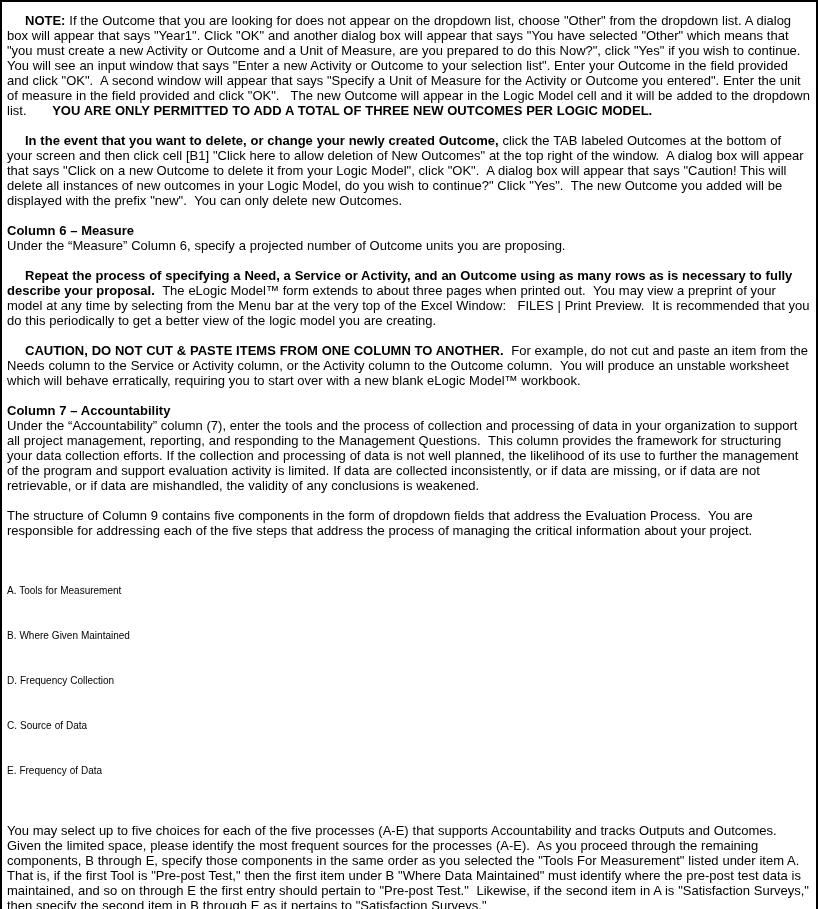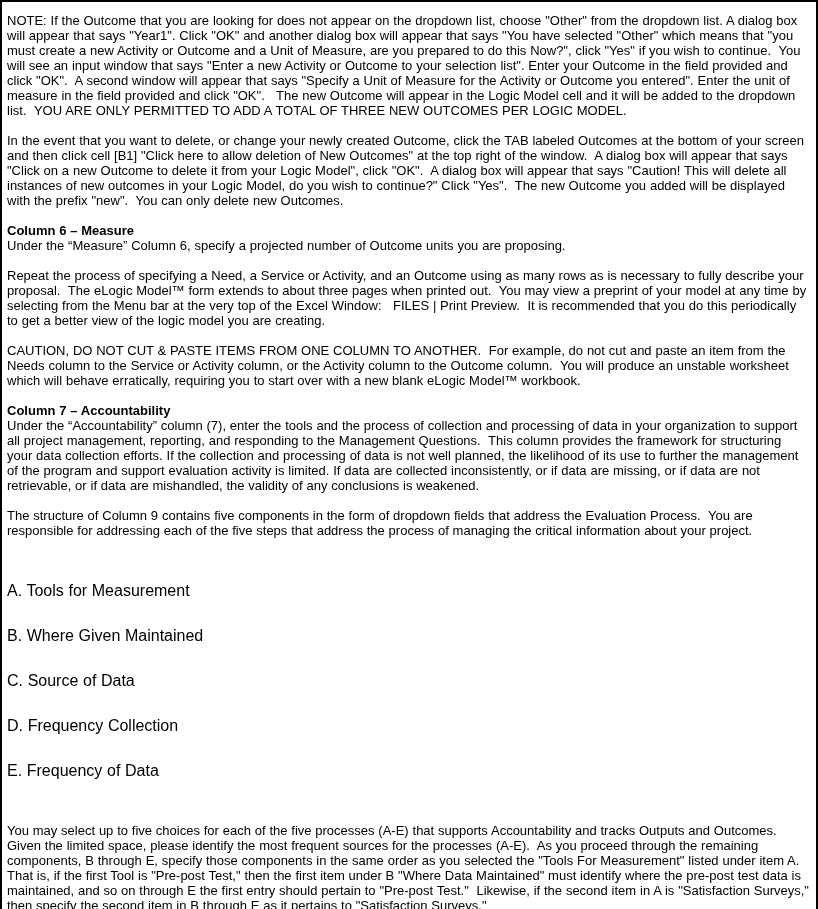--- a/index.html
+++ b/index.html
@@ -21,23 +21,23 @@
   }
   .para {
     font-size: 13px;
     line-height: 15px;
     color: #000000;
     white-space: pre-wrap;
     margin-top: 15px;
     word-spacing: 0.2px;
   }
   .para:first-child { margin-top: 0; }
-  .b { font-weight: normal; }
+  .b { font-weight: bold; margin-left: 18px; }
   .heading { font-weight: bold; display: block; }
-  .list-line { font-size: 16px; line-height: 15px; white-space: pre-wrap; }
+  .list-line { font-size: 10px; line-height: 15px; white-space: pre-wrap; }
 </style>
 </head>
 <body>
 
 <div class="page">
 
   <p class="para"><span class="b">NOTE:</span><span> If the Outcome that you are looking for does not appear on the dropdown list, choose "Other" from the dropdown list. A dialog box will appear that says "Year1". Click "OK" and another dialog box will appear that says "You have selected "Other" which means that "you must create a new Activity or Outcome and a Unit of Measure, are you prepared to do this Now?", click "Yes" if you wish to continue.  You will see an input window that says "Enter a new Activity or Outcome to your selection list". Enter your Outcome in the field provided and click "OK".  A second window will appear that says "Specify a Unit of Measure for the Activity or Outcome you entered". Enter the unit of measure in the field provided and click "OK".   The new Outcome will appear in the Logic Model cell and it will be added to the dropdown list.  </span><span class="b">YOU ARE ONLY PERMITTED TO ADD A TOTAL OF THREE NEW OUTCOMES PER LOGIC MODEL.</span></p>
 
   <p class="para"><span class="b">In the event that you want to delete, or change your newly created Outcome,</span><span> click the TAB labeled Outcomes at the bottom of your screen and then click cell [B1] "Click here to allow deletion of New Outcomes" at the top right of the window.  A dialog box will appear that says "Click on a new Outcome to delete it from your Logic Model", click "OK".  A dialog box will appear that says "Caution! This will delete all instances of new outcomes in your Logic Model, do you wish to continue?" Click "Yes".  The new Outcome you added will be displayed with the prefix "new".  You can only delete new Outcomes.</span></p>
 
@@ -48,20 +48,20 @@
 
   <p class="para"><span class="b">CAUTION, DO NOT CUT &amp; PASTE ITEMS FROM ONE COLUMN TO ANOTHER.</span><span>  For example, do not cut and paste an item from the Needs column to the Service or Activity column, or the Activity column to the Outcome column.  You will produce an unstable worksheet which will behave erratically, requiring you to start over with a new blank eLogic Model™ workbook.</span></p>
 
   <p class="para"><span class="heading">Column 7 – Accountability</span><span>Under the “Accountability” column (7), enter the tools and the process of collection and processing of data in your organization to support all project management, reporting, and responding to the Management Questions.  This column provides the framework for structuring your data collection efforts. If the collection and processing of data is not well planned, the likelihood of its use to further the management of the program and support evaluation activity is limited. If data are collected inconsistently, or if data are missing, or if data are not retrievable, or if data are mishandled, the validity of any conclusions is weakened.</span></p>
 
   <p class="para"><span>The structure of Column 9 contains five components in the form of dropdown fields that address the Evaluation Process.  You are responsible for addressing each of the five steps that address the process of managing the critical information about your project.</span></p>
 
   <div class="para">
     <div class="list-line">A. Tools for Measurement</div>
     <div class="list-line">B. Where Given Maintained</div>
+    <div class="list-line">D. Frequency Collection</div>
     <div class="list-line">C. Source of Data</div>
-    <div class="list-line">D. Frequency Collection</div>
     <div class="list-line">E. Frequency of Data</div>
   </div>
 
   <p class="para"><span>You may select up to five choices for each of the five processes (A-E) that supports Accountability and tracks Outputs and Outcomes.  Given the limited space, please identify the most frequent sources for the processes (A-E).  As you proceed through the remaining components, B through E, specify those components in the same order as you selected the "Tools For Measurement" listed under item A.  That is, if the first Tool is "Pre-post Test," then the first item under B "Where Data Maintained" must identify where the pre-post test data is maintained, and so on through E the first entry should pertain to "Pre-post Test."  Likewise, if the second item in A is "Satisfaction Surveys," then specify the second item in B through E as it pertains to "Satisfaction Surveys."</span></p>
 
 </div>
 
 </body></html>

